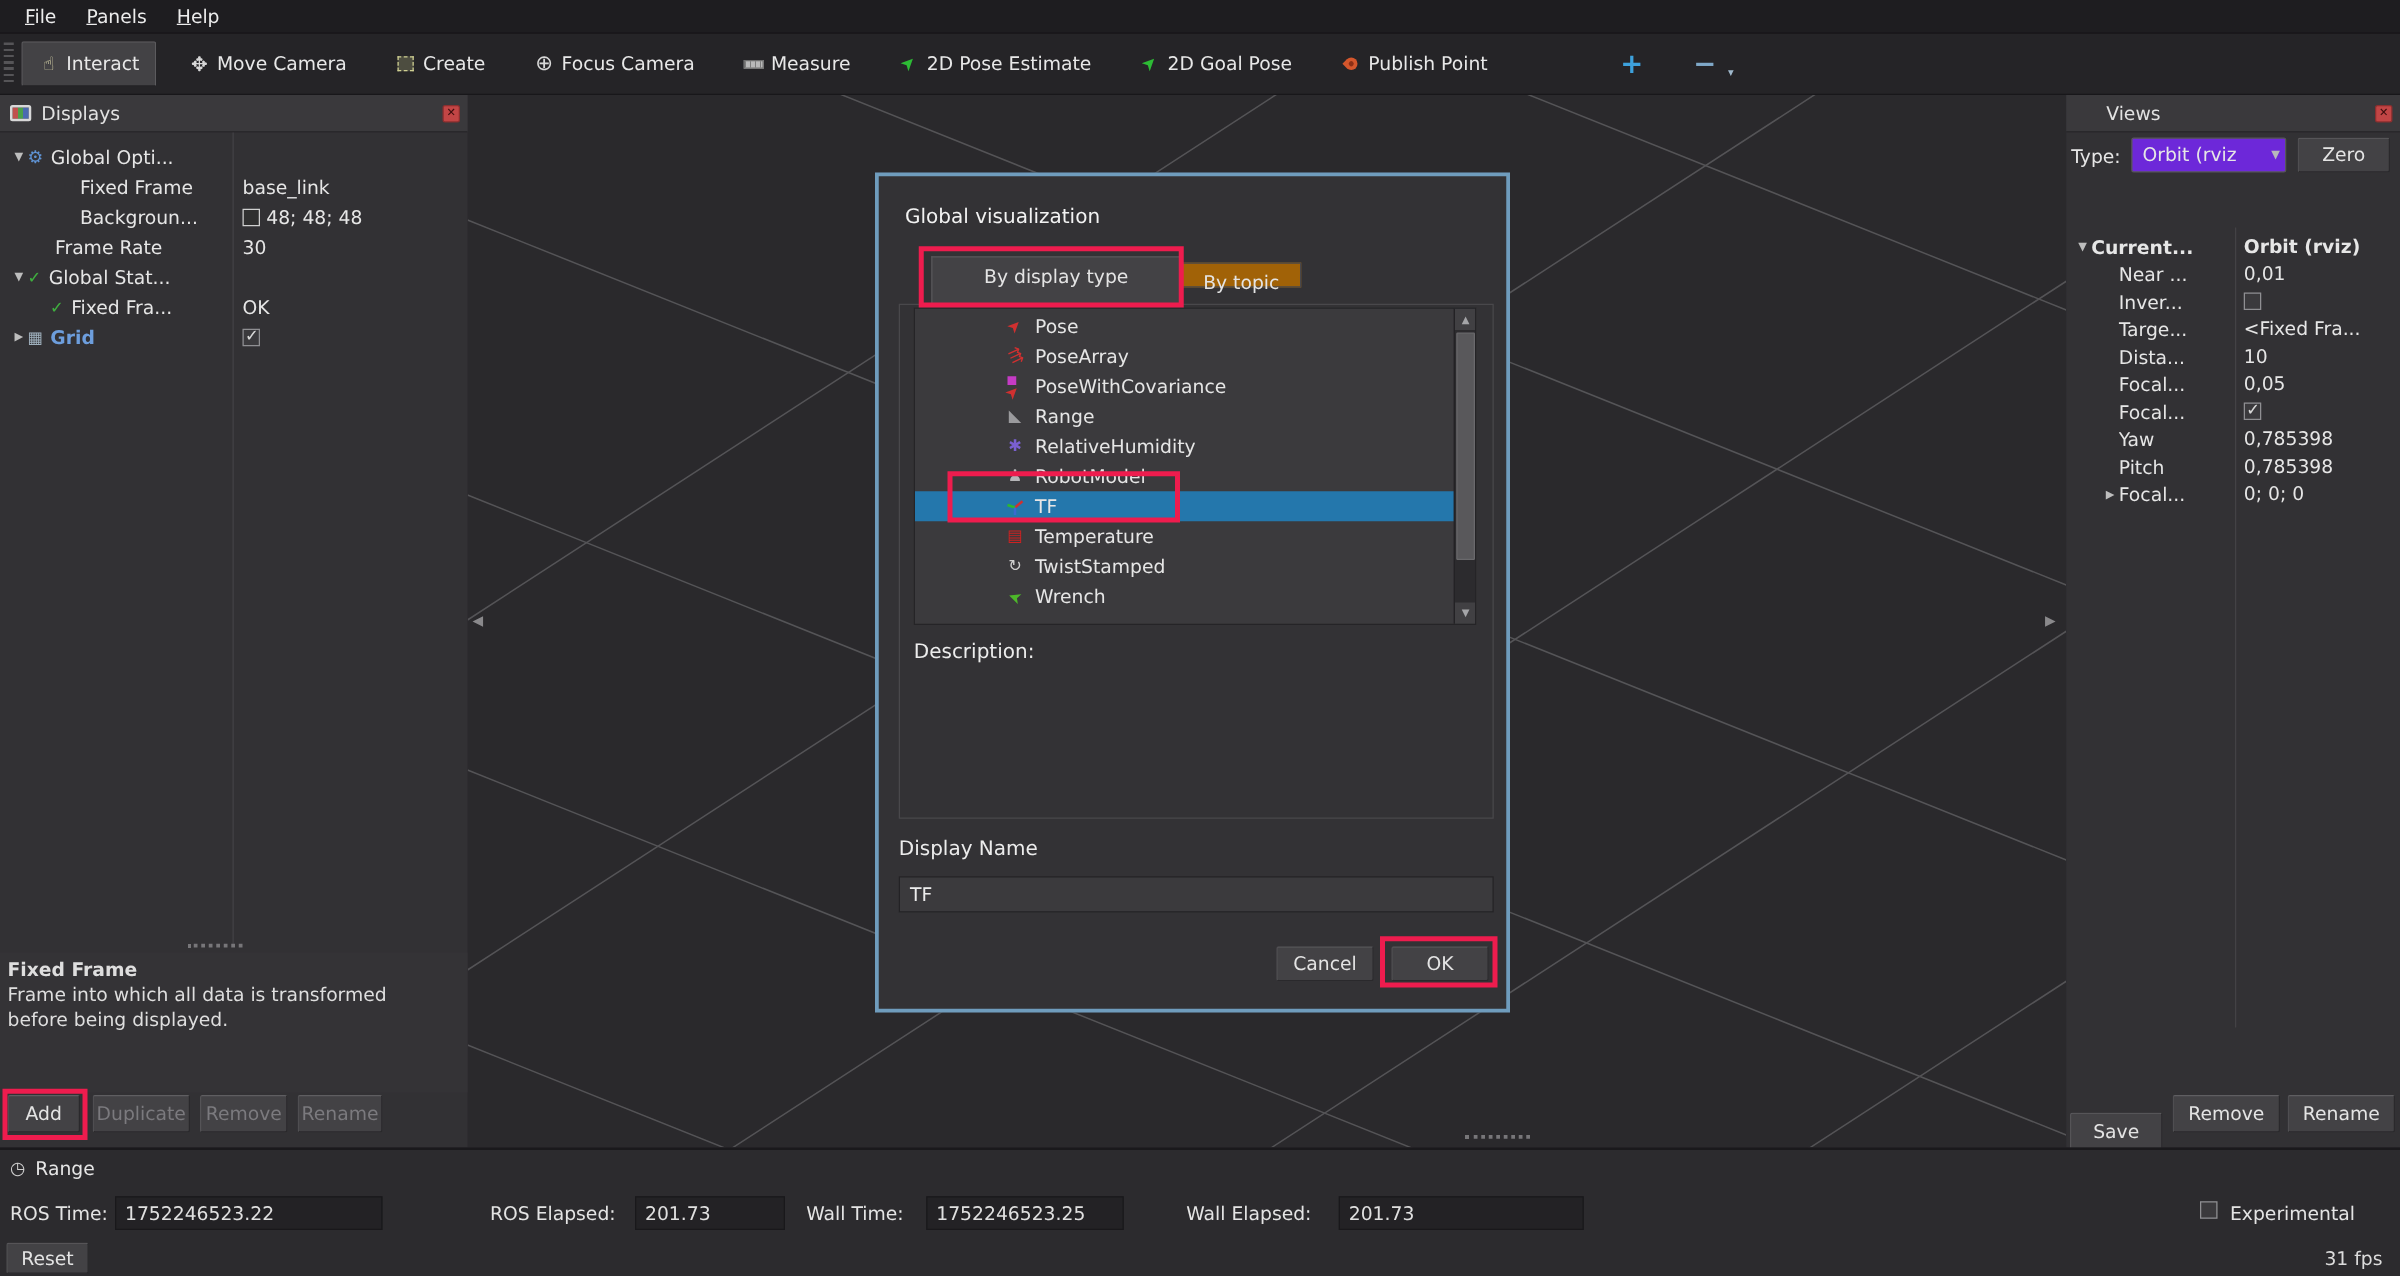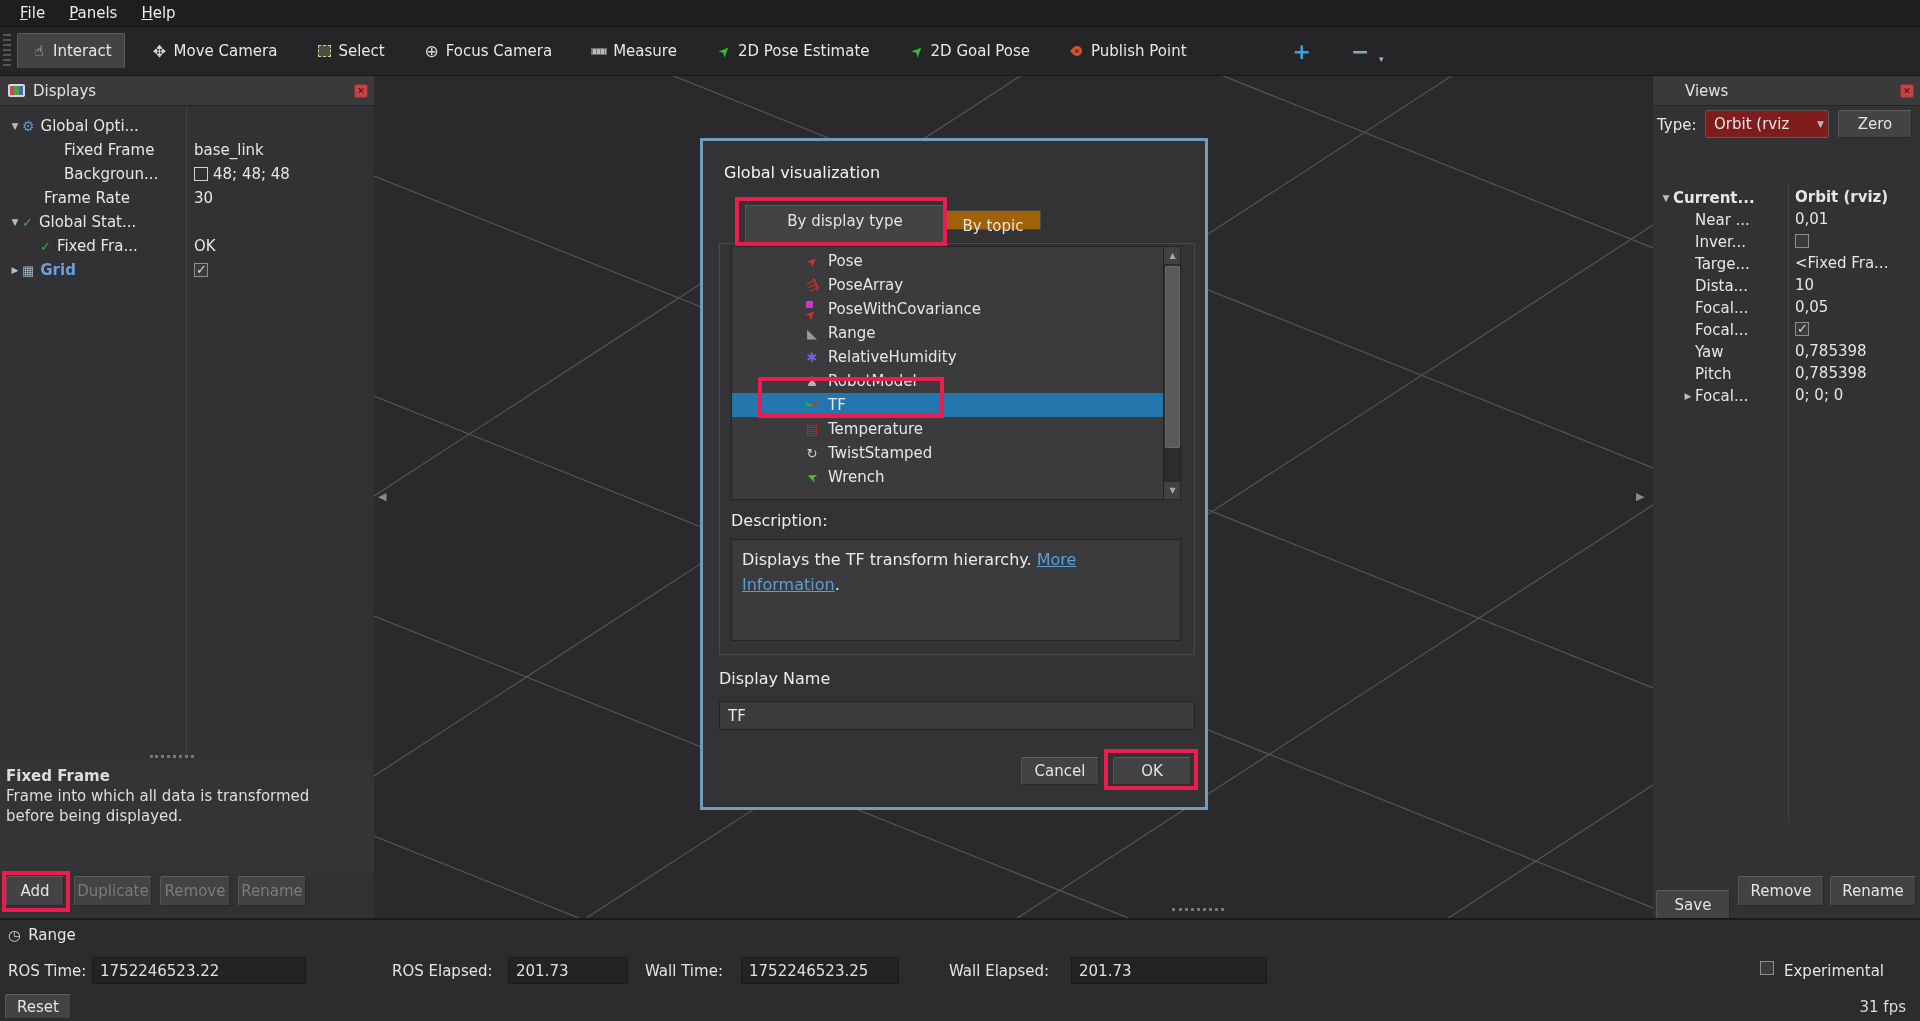--- a/index.html
+++ b/index.html
@@ -87,21 +87,21 @@
   .desc-label { position:absolute; left:28px; top:370px; font-size:16px; color:#ececec; }
   .desc-box { position:absolute; left:28px; top:398px; width:450px; height:102px; background:#3b3a3d; border:1px solid #252427;
     padding:7px 10px; font-size:16px; line-height:25px; color:#ececec; }
   .desc-box a { color:#55a1d8; text-decoration:underline; }
   .dn-label { position:absolute; left:16px; top:528px; font-size:16px; color:#ececec; }
   .dn-input { position:absolute; left:16px; top:560px; width:476px; height:29px; background:#3b3a3d; border:1px solid #232225;
     color:#ececec; font-size:15px; padding-left:8px; display:flex; align-items:center; }
   
   .ann { position:absolute; border:4px solid #ee1c4e; pointer-events:none; }
   
-  .combo { position:absolute; background:#7f1d1d; border:1px solid #58575a; border-radius:2px; color:#e6e6e6;
+  .combo { position:absolute; background:#6d28d9; border:1px solid #58575a; border-radius:2px; color:#e6e6e6;
     display:flex; align-items:center; padding-left:8px; overflow:hidden; white-space:nowrap; }
   .combo .arrow { position:absolute; right:4px; font-size:9px; color:#b8b8bb; }
   
   .time-panel { position:absolute; left:0; top:918px; width:1920px; height:103px; background:#2c2b2e; border-top:2px solid #1a191c; }
   .tfield { position:absolute; height:27px; background:#232225; border:1px solid #19181b; color:#e0e0e0;
     display:flex; align-items:center; padding-left:7px; font-size:15px; }
   .tlabel2 { position:absolute; color:#e4e4e4; font-size:15px; }
   .fps { position:absolute; color:#dcdcdc; font-size:15px; }
 </style>
 </head>
@@ -122,21 +122,21 @@
       <span>Interact</span>
     </div>
     <div class="tool">
       <span class="ticon movex">✥</span>
       <span>Move Camera</span>
     </div>
     <div class="tool">
       <span class="ticon">
           <span class="selbox"></span>
         </span>
-      <span>Select</span>
+      <span>Create</span>
     </div>
     <div class="tool">
       <span class="ticon focusx">⊕</span>
       <span>Focus Camera</span>
     </div>
     <div class="tool">
       <span class="ticon">
           <span class="ruler"></span>
         </span>
       <span>Measure</span>
@@ -404,24 +404,20 @@
         <span class="dicon" style="color:#4db82a; transform:rotate(200deg);">➤</span>
         <span>Wrench</span>
       </div>
       <div class="scrollbar">
         <div class="sb-btn" style="top:0;">▲</div>
         <div class="sb-thumb" style="top:19px; height:182px;"></div>
         <div class="sb-btn" style="bottom:0;">▼</div>
       </div>
     </div>
     <div class="desc-label">Description:</div>
-    <div class="desc-box">
-      <span>Displays the TF transform hierarchy.</span>
-      <a href="#">More Information</a><span>.</span>
-    </div>
     <div class="dn-label">Display Name</div>
     <div class="dn-input">
       <span>TF</span>
     </div>
     <div class="btn" style="left:318px; top:616px; width:78px; height:28px;">
       <span>Cancel</span>
     </div>
     <div class="btn" style="left:410px; top:616px; width:78px; height:28px;">
       <span>OK</span>
     </div>

